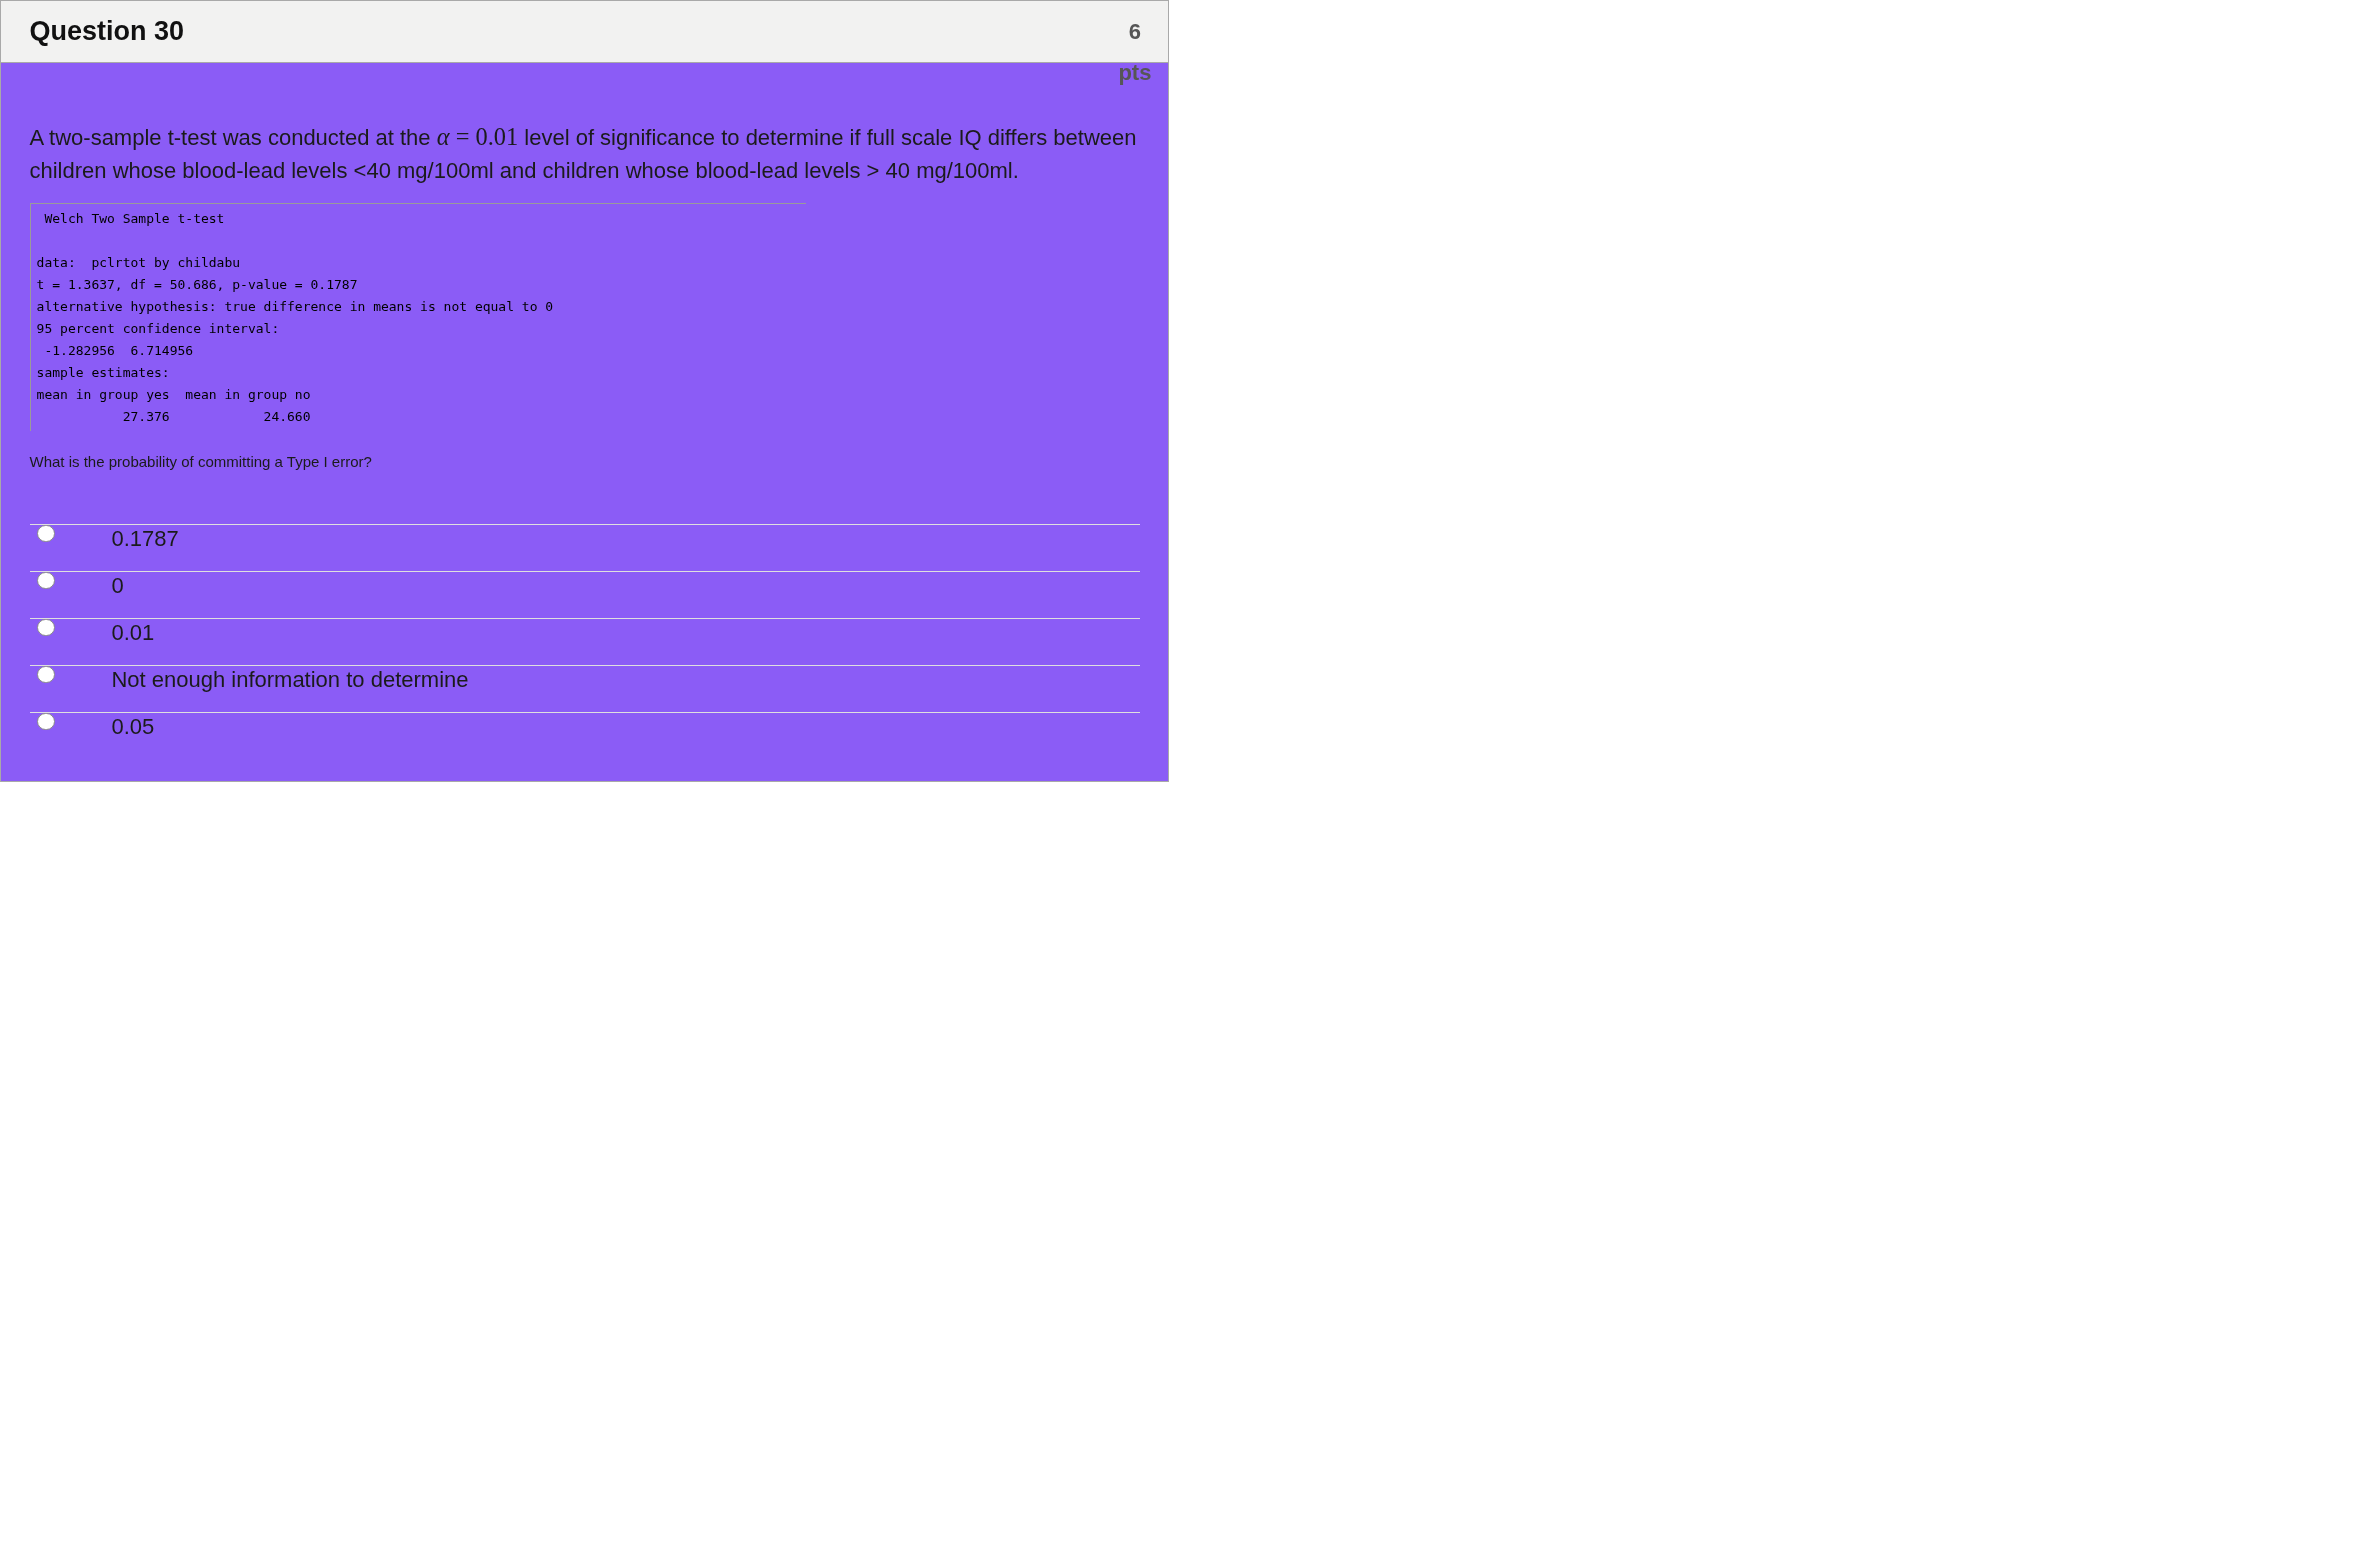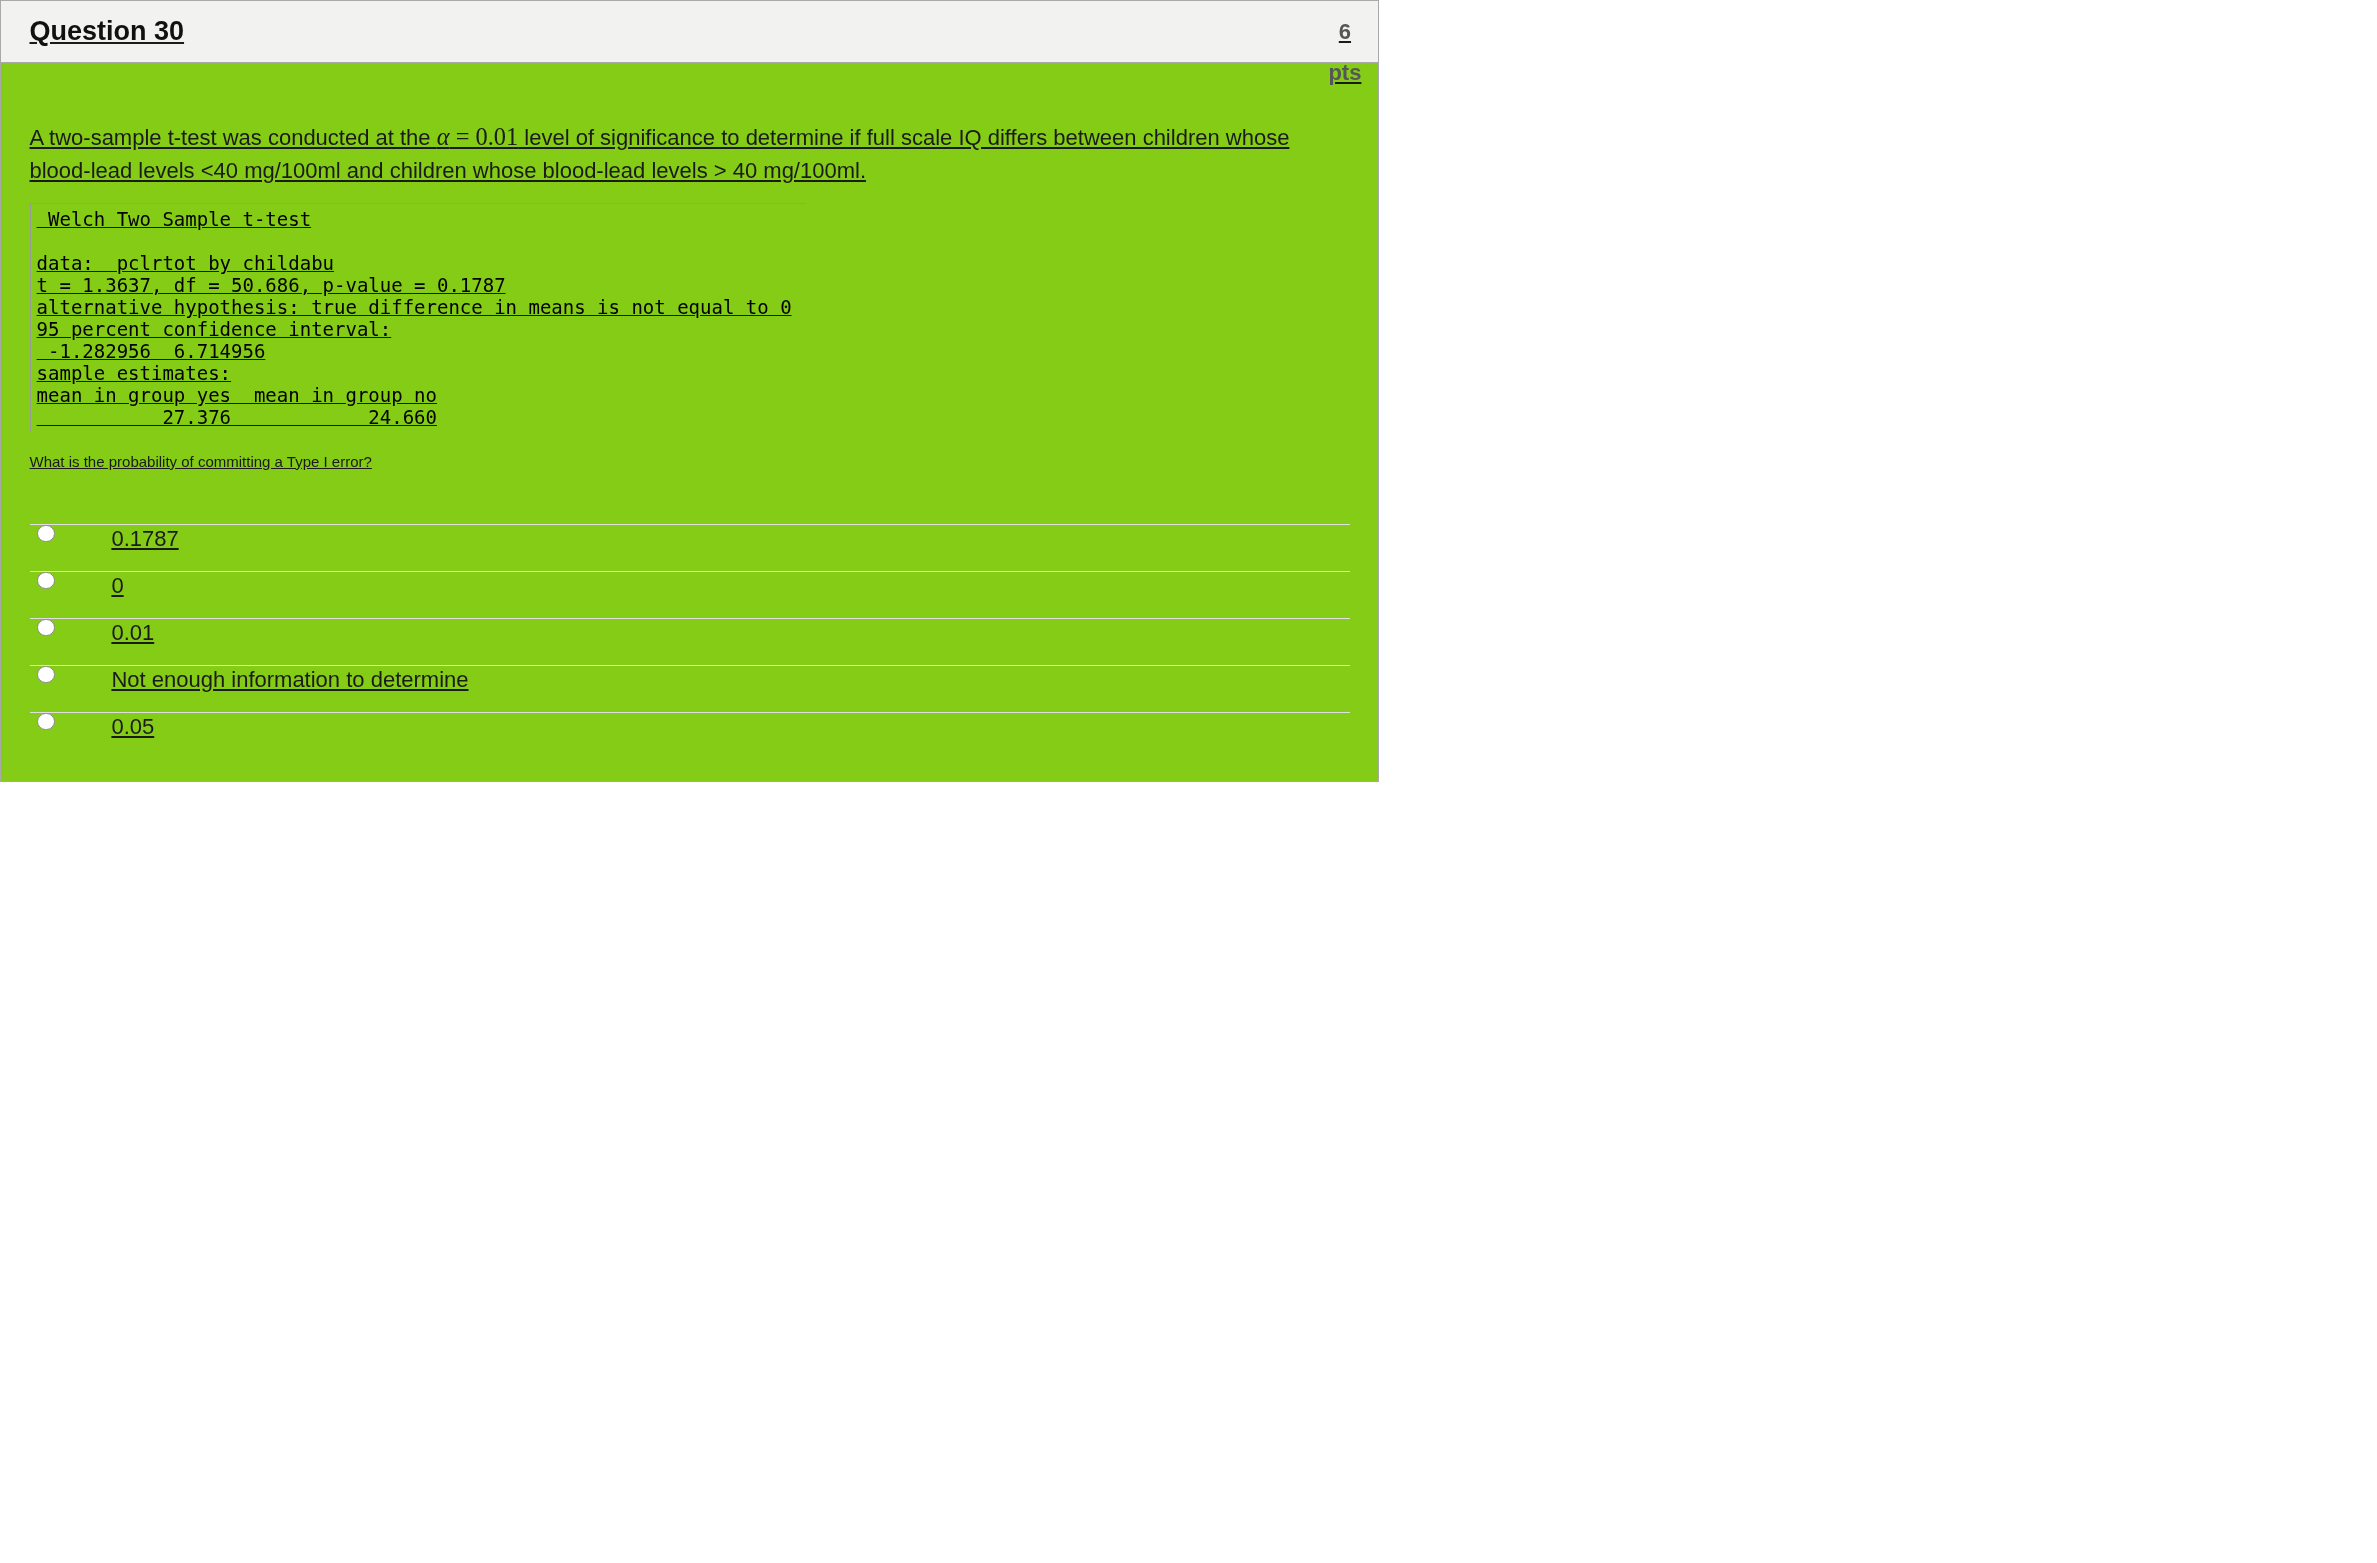--- a/index.html
+++ b/index.html
@@ -1,21 +1,20 @@
 <!DOCTYPE html>
 <html style="font-size:11px"><head>
 <meta charset="utf-8">
 <style>
   html, body { margin: 0; padding: 0; background: #ffffff; }
   .page {
-    width: 1379px; height: 782px; box-sizing: border-box;
-    border: 1.4px solid #a9a9a9; background: #84cc16;
+    width: 1169px; height: 782px; box-sizing: border-box;
+    border: 1.4px solid #a9a9a9; background: #8b5cf6;
     font-family: "Liberation Sans", sans-serif; color: #1b1b1b;
     position: relative;
-    text-decoration: underline;
   }
   
   .q-header {
     height: 62px; box-sizing: border-box;
     background: #f2f2f1; border-bottom: 1.4px solid #a9a9a9;
     display: flex; justify-content: space-between; align-items: flex-start;
     padding: 10.2px 13.6px 0 28.5px; line-height: 41px; overflow: visible;
   }
   .q-title {
     margin: 0; font-size: 27px; font-weight: bold; color: #111111;
@@ -28,21 +27,21 @@
   
   .q-content { padding: 57px 28.5px 0 28.5px; }
   .q-intro { margin: 0; font-size: 22px; line-height: 33px; color: #1b1b1b; }
   .math { font-family: "Liberation Serif", serif; font-size: 24.4px; }
   .math .math-var { font-style: italic; }
   .r-output {
     margin: 16.3px 0 0 0; width: 776px; box-sizing: border-box;
     border-top: 1.4px solid #9a9a9a; border-left: 1.4px solid #9a9a9a;
     padding: 4.1px 0 2.7px 6.1px;
     font-family: "DejaVu Sans Mono", monospace;
-    font-size: 19px; line-height: 22px; color: #000000;
+    font-size: 13px; line-height: 22px; color: #000000;
     white-space: pre; overflow: visible;
   }
   .q-prompt { margin: 13.6px 0 0 0; font-size: 15px; line-height: 33px; color: #1b1b1b; }
   
   .options { margin-top: 46px; }
   .option {
     display: flex; height: 47px; box-sizing: border-box;
     border-top: 1.4px solid #dfdfdf; padding-left: 7.5px; cursor: pointer; gap: 48px;
   }
   .radio {

